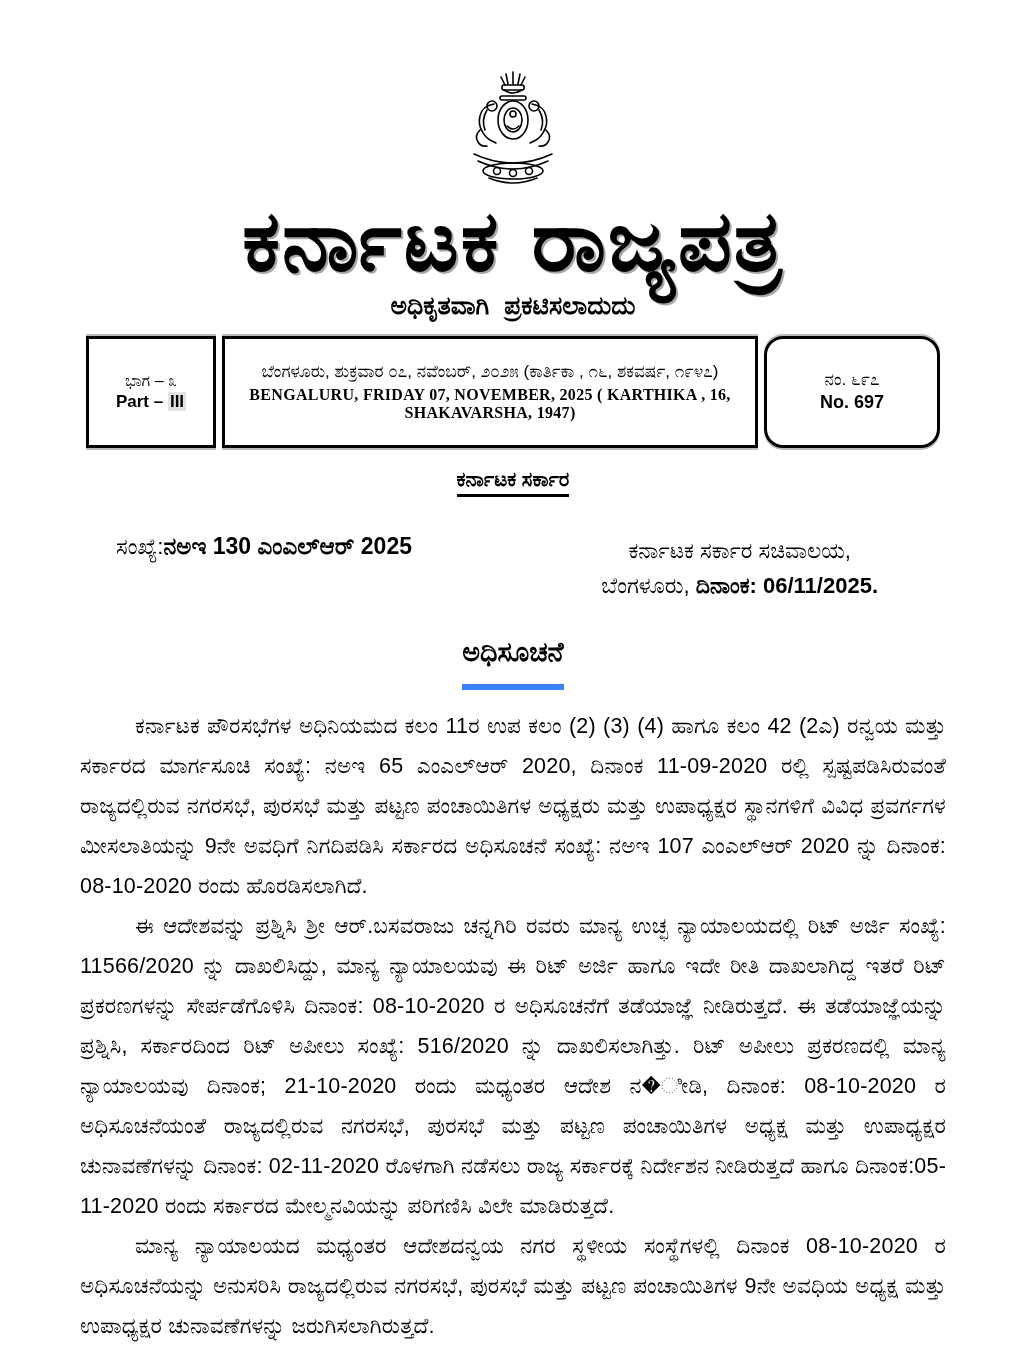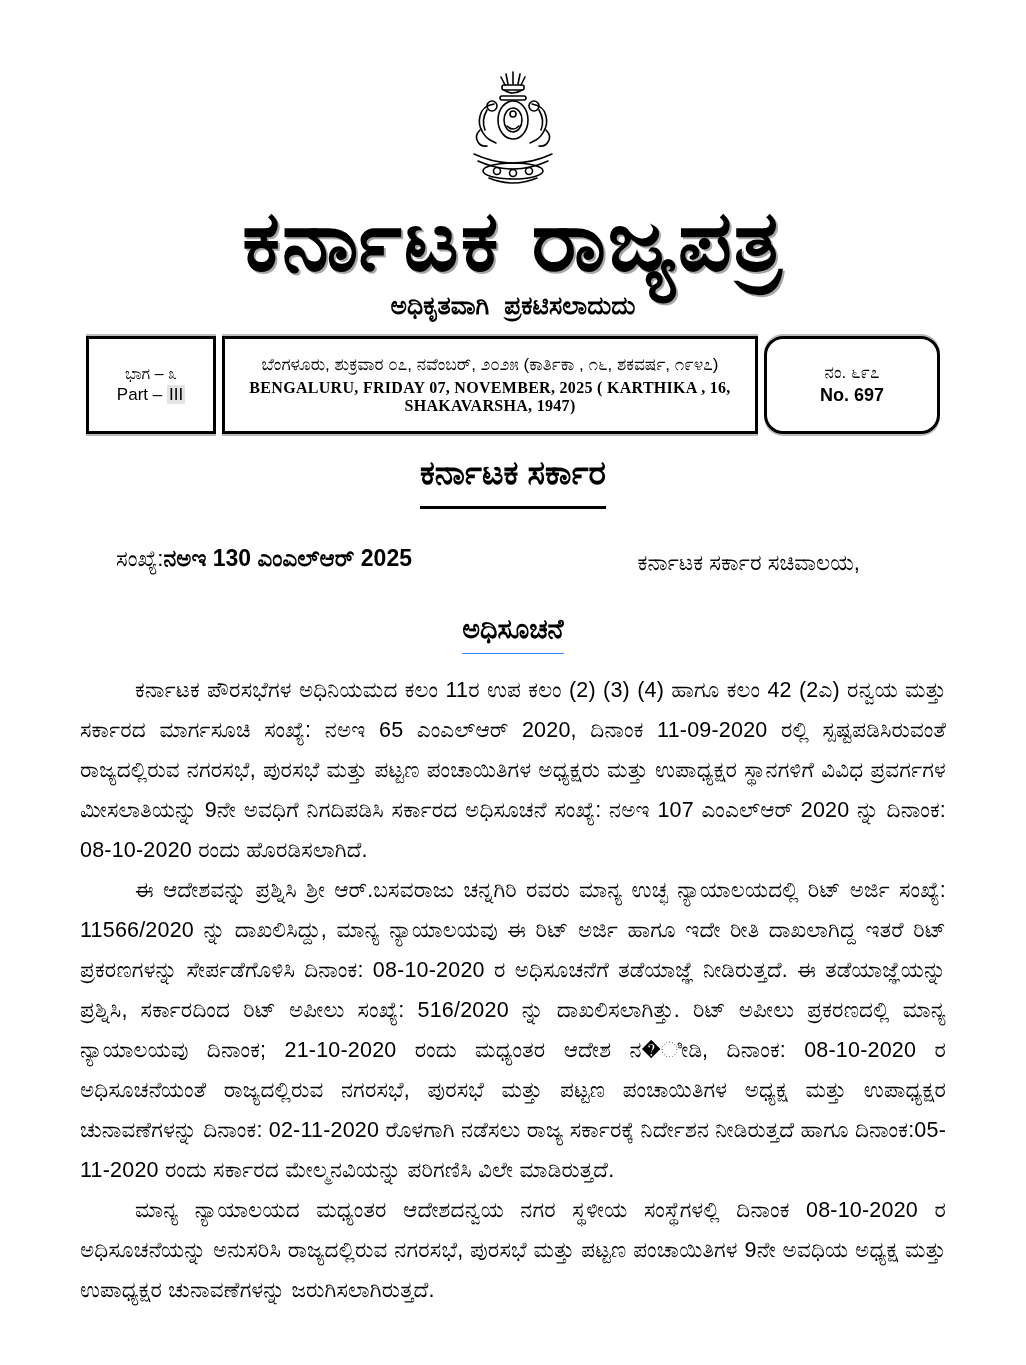--- a/index.html
+++ b/index.html
@@ -20,51 +20,51 @@
     font-size:84px;font-weight:900;letter-spacing:2px;line-height:1.08;
     font-family:"DejaVu Serif","Liberation Serif",serif;
     text-shadow:2px 2px 0 rgba(0,0,0,.35);
   }
   .masthead-subtitle{margin-top:6px;text-align:center;font-size:25px;font-weight:bold;font-family:Liberation Mono, monospace;}
   .masthead-edition{margin-top:8px;text-align:center;font-size:31px;font-weight:bold;}
 
   
   .info-table{width:100%;border-collapse:separate;border-spacing:6px 0;margin-top:14px;}
   .info-table td{
-    border:3px solid #000;padding:16px 6px;vertical-align:middle;text-align:center;
+    border:3px solid #000;padding:23px 6px;vertical-align:middle;text-align:center;
     box-shadow:0 -2px 0 #bbb, 0 2px 0 #bbb;
   }
   .cell-part{width:112px;}
   .cell-num{width:158px;border-radius:19px;}
   .part-kn{font-size:16px;}
-  .part-en{font-size:17px;font-weight:normal;margin-top:2px;}
+  .part-en{font-size:17px;font-weight:bold;margin-top:2px;}
   .part-en .hl{background:#e3e3e3;padding:0 2px;}
   .date-kn{font-size:17px;font-weight:500;}
   .date-en{font-size:16px;font-weight:bold;margin-top:4px;font-family:"Liberation Serif",serif;letter-spacing:.3px;}
   .num-kn{font-size:17px;}
   .num-en{font-size:18px;font-weight:bold;margin-top:2px;}
 
   
   .gov-heading{margin-top:20px;text-align:center;}
   .gov-heading span{
-    display:inline-block;font-size:33px;font-weight:bold;
-    border-bottom:3px solid #000;padding-bottom:13px;
+    display:inline-block;font-size:20px;font-weight:bold;
+    border-bottom:3px solid #000;padding-bottom:3px;
   }
 
   
   .ref-row{display:flex;align-items:flex-start;margin-top:36px;font-size:22px;}
   .ref-left{margin-left:36px;white-space:nowrap;}
   .ref-left b{font-size:23px;}
-  .addr-block{margin-left:auto;margin-right:86px;text-align:center;line-height:35px;}
+  .addr-block{margin-left:auto;margin-right:68px;text-align:center;line-height:35px;}
 
   
   .notif-heading{margin-top:34px;text-align:center;}
   .notif-heading span{
     display:inline-block;font-size:27px;font-weight:bold;
-    border-bottom:1px solid #3b82f6;padding-bottom:8px;
+    border-bottom:6px solid #3b82f6;padding-bottom:16px;
   }
   .body-text{margin:16px 0 0 0;}
   .body-text p{
     margin:0;font-size:21.5px;line-height:40px;
     text-align:justify;text-indent:55px;
     letter-spacing:.2px;
   }
 </style>
 </head>
 <body>
@@ -133,20 +133,21 @@
     </table>
 
   <div class="gov-heading">
     <span>ಕರ್ನಾಟಕ ಸರ್ಕಾರ</span>
   </div>
 
   <div class="ref-row">
     <div class="ref-left"><span>ಸಂಖ್ಯೆ:</span><b>ನಅಇ 130 ಎಂಎಲ್ಆರ್ 2025</b></div>
     <div class="addr-block">
       <div>ಕರ್ನಾಟಕ ಸರ್ಕಾರ ಸಚಿವಾಲಯ,</div>
+      <div><span>ಬೆಂಗಳೂರು, </span><b>ದಿನಾಂಕ: 06/11/2025.</b></div>
     </div>
   </div>
 
   <div class="notif-heading">
     <span>ಅಧಿಸೂಚನೆ</span>
   </div>
 
   <div class="body-text">
     <p>ಕರ್ನಾಟಕ ಪೌರಸಭೆಗಳ ಅಧಿನಿಯಮದ ಕಲಂ 11ರ ಉಪ ಕಲಂ (2) (3) (4) ಹಾಗೂ ಕಲಂ 42 (2ಎ) ರನ್ವಯ ಮತ್ತು ಸರ್ಕಾರದ ಮಾರ್ಗಸೂಚಿ ಸಂಖ್ಯೆ: ನಅಇ 65 ಎಂಎಲ್ಆರ್ 2020, ದಿನಾಂಕ 11-09-2020 ರಲ್ಲಿ ಸ್ಪಷ್ಟಪಡಿಸಿರುವಂತೆ ರಾಜ್ಯದಲ್ಲಿರುವ ನಗರಸಭೆ, ಪುರಸಭೆ ಮತ್ತು ಪಟ್ಟಣ ಪಂಚಾಯಿತಿಗಳ ಅಧ್ಯಕ್ಷರು ಮತ್ತು ಉಪಾಧ್ಯಕ್ಷರ ಸ್ಥಾನಗಳಿಗೆ ವಿವಿಧ ಪ್ರವರ್ಗಗಳ ಮೀಸಲಾತಿಯನ್ನು 9ನೇ ಅವಧಿಗೆ ನಿಗದಿಪಡಿಸಿ ಸರ್ಕಾರದ ಅಧಿಸೂಚನೆ ಸಂಖ್ಯೆ: ನಅಇ 107 ಎಂಎಲ್ಆರ್ 2020 ನ್ನು ದಿನಾಂಕ: 08-10-2020 ರಂದು ಹೊರಡಿಸಲಾಗಿದೆ.</p>
     <p>ಈ ಆದೇಶವನ್ನು ಪ್ರಶ್ನಿಸಿ ಶ್ರೀ ಆರ್.ಬಸವರಾಜು ಚನ್ನಗಿರಿ ರವರು ಮಾನ್ಯ ಉಚ್ಛ ನ್ಯಾಯಾಲಯದಲ್ಲಿ ರಿಟ್ ಅರ್ಜಿ ಸಂಖ್ಯೆ: 11566/2020 ನ್ನು ದಾಖಲಿಸಿದ್ದು, ಮಾನ್ಯ ನ್ಯಾಯಾಲಯವು ಈ ರಿಟ್ ಅರ್ಜಿ ಹಾಗೂ ಇದೇ ರೀತಿ ದಾಖಲಾಗಿದ್ದ ಇತರೆ ರಿಟ್ ಪ್ರಕರಣಗಳನ್ನು ಸೇರ್ಪಡೆಗೊಳಿಸಿ ದಿನಾಂಕ: 08-10-2020 ರ ಅಧಿಸೂಚನೆಗೆ ತಡೆಯಾಜ್ಞೆ ನೀಡಿರುತ್ತದೆ. ಈ ತಡೆಯಾಜ್ಞೆಯನ್ನು ಪ್ರಶ್ನಿಸಿ, ಸರ್ಕಾರದಿಂದ ರಿಟ್ ಅಪೀಲು ಸಂಖ್ಯೆ: 516/2020 ನ್ನು ದಾಖಲಿಸಲಾಗಿತ್ತು. ರಿಟ್ ಅಪೀಲು ಪ್ರಕರಣದಲ್ಲಿ ಮಾನ್ಯ ನ್ಯಾಯಾಲಯವು ದಿನಾಂಕ; 21-10-2020 ರಂದು ಮಧ್ಯಂತರ ಆದೇಶ ನ�ೀಡಿ, ದಿನಾಂಕ: 08-10-2020 ರ ಅಧಿಸೂಚನೆಯಂತೆ ರಾಜ್ಯದಲ್ಲಿರುವ ನಗರಸಭೆ, ಪುರಸಭೆ ಮತ್ತು ಪಟ್ಟಣ ಪಂಚಾಯಿತಿಗಳ ಅಧ್ಯಕ್ಷ ಮತ್ತು ಉಪಾಧ್ಯಕ್ಷರ ಚುನಾವಣೆಗಳನ್ನು ದಿನಾಂಕ: 02-11-2020 ರೊಳಗಾಗಿ ನಡೆಸಲು ರಾಜ್ಯ ಸರ್ಕಾರಕ್ಕೆ ನಿರ್ದೇಶನ ನೀಡಿರುತ್ತದೆ ಹಾಗೂ ದಿನಾಂಕ:05-11-2020 ರಂದು ಸರ್ಕಾರದ ಮೇಲ್ಮನವಿಯನ್ನು ಪರಿಗಣಿಸಿ ವಿಲೇ ಮಾಡಿರುತ್ತದೆ.</p>

